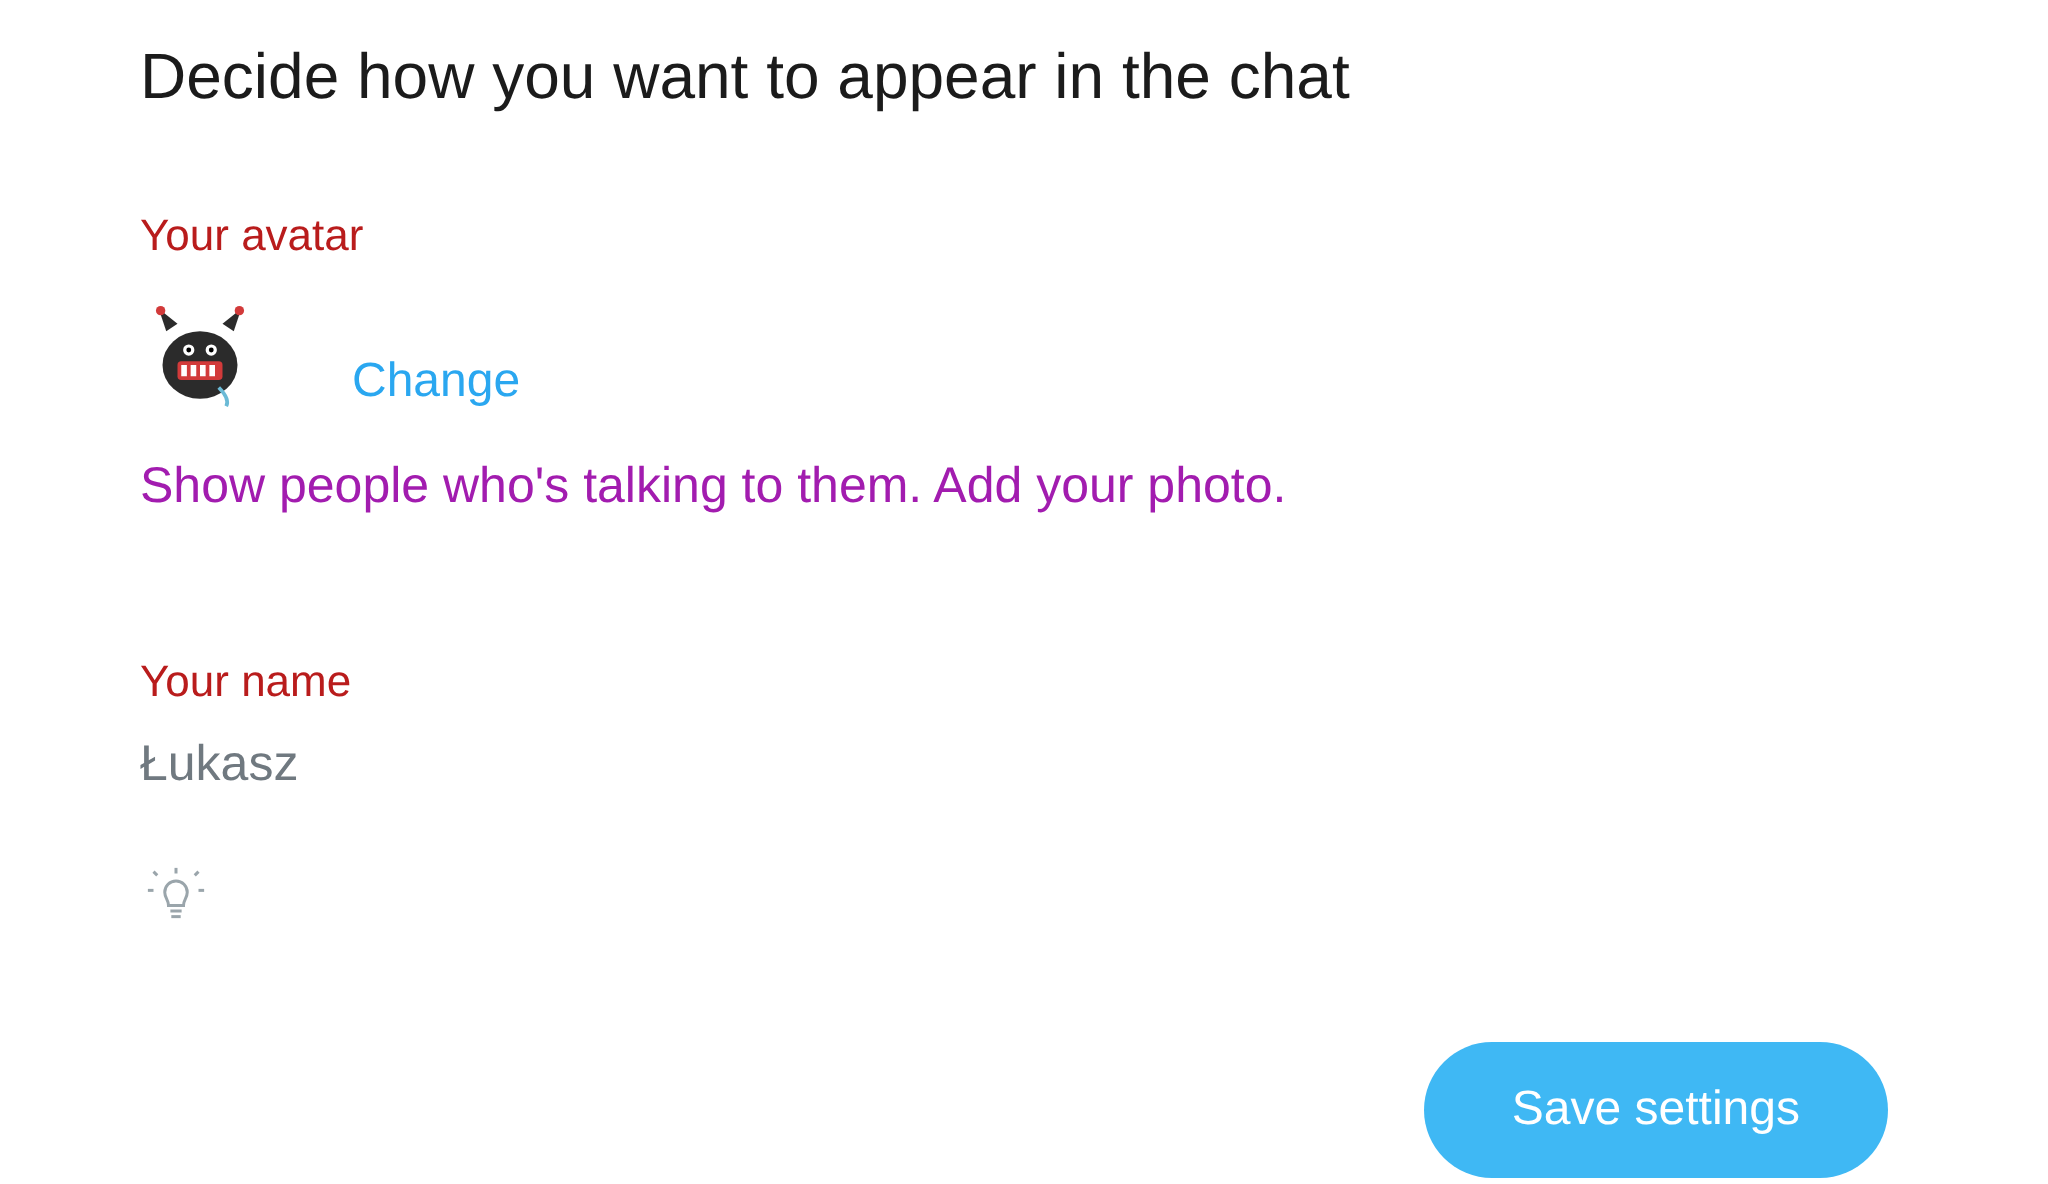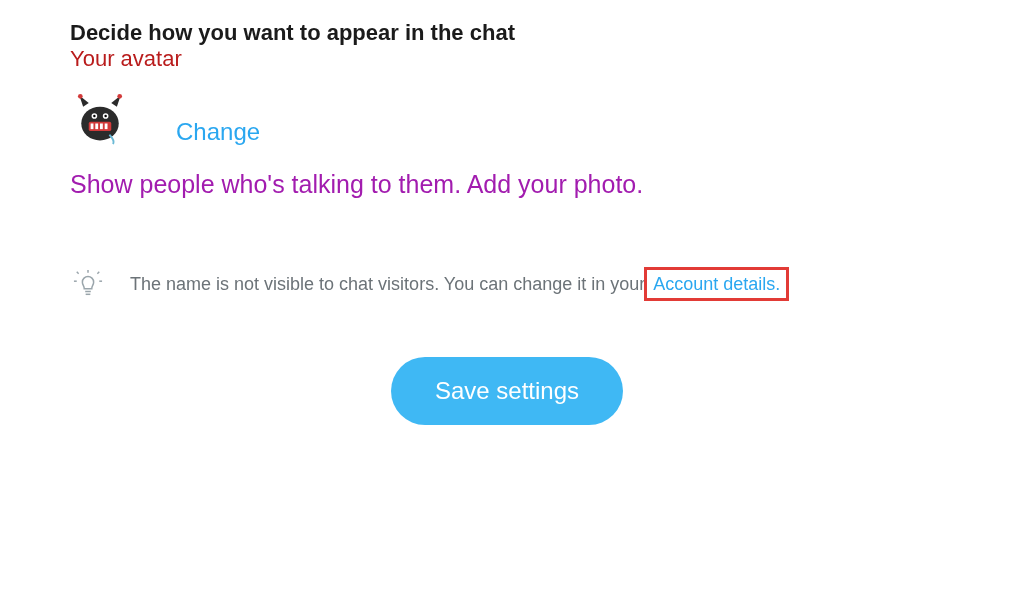--- a/index.html
+++ b/index.html
@@ -5,22 +5,23 @@
     * { box-sizing: border-box; margin: 0; padding: 0; }
     body {
       font-family: -apple-system, BlinkMacSystemFont, "Segoe UI", Helvetica, Arial, sans-serif;
       background: #fff;
       width: 1024px;
       height: 592px;
       padding: 20px 70px;
       color: #1b1b1b;
     }
     .page-title {
-      font-size: 22px;
-      font-weight: 700;
+      font-size: 32px;
+      font-weight: 400;
+      margin-bottom: 48px;
     }
     .section-label {
       font-size: 22px;
       font-weight: 500;
       color: #b91c1c;
       margin-bottom: 14px;
     }
     .avatar-row {
       display: flex;
       align-items: flex-end;
@@ -73,21 +74,21 @@
     .bulb-icon {
       display: flex;
       align-items: center;
       justify-content: center;
       color: #9aa5ab;
       width: 36px;
     }
     .bulb-icon svg { width: 30px; height: 30px; }
     .footer {
       display: flex;
-      justify-content: center;
+      justify-content: flex-end;
       margin-top: 58px;
       padding-right: 10px;
     }
     .save-btn {
       background: #3fb8f4;
       color: #fff;
       border: none;
       border-radius: 999px;
       font-size: 24px;
       font-weight: 500;
@@ -121,34 +122,33 @@
         <circle cx="53" cy="11" r="2.5" fill="#d23a3a"></circle>
         <path d="M42 52 Q48 58 46 62" stroke="#6bbad6" stroke-width="2" fill="none"></path>
       </svg>
     </div>
     <span class="change-link">Change</span>
   </div>
   <div class="helper-text">Show people who's talking to them. Add your photo.</div>
 </div>
 
 <div>
+  <div class="section-label">Your name</div>
+  <div class="name-value">Łukasz</div>
   <div class="tip-row">
     <span class="bulb-icon">
       <svg viewBox="0 0 32 32" fill="none" stroke="currentColor" stroke-width="1.6">
         <line x1="16" y1="1" x2="16" y2="4"></line>
         <line x1="4" y1="13" x2="1" y2="13"></line>
         <line x1="31" y1="13" x2="28" y2="13"></line>
         <line x1="6" y1="5" x2="4" y2="3"></line>
         <line x1="26" y1="5" x2="28" y2="3"></line>
         <path d="M10 14 a6 6 0 1 1 12 0 c0 3 -2 4 -2 7 h-8 c0 -3 -2 -4 -2 -7 z"></path>
         <line x1="13" y1="24" x2="19" y2="24"></line>
         <line x1="13.5" y1="27" x2="18.5" y2="27"></line>
       </svg>
     </span>
-    <span class="tip-text-wrap">
-      <span>The name is not visible to chat visitors. You can change it in your </span><span class="tip-link">Account details.</span>
-    </span>
   </div>
 </div>
 
 <div class="footer">
   <button class="save-btn">Save settings</button>
 </div>
 
 </body></html>

